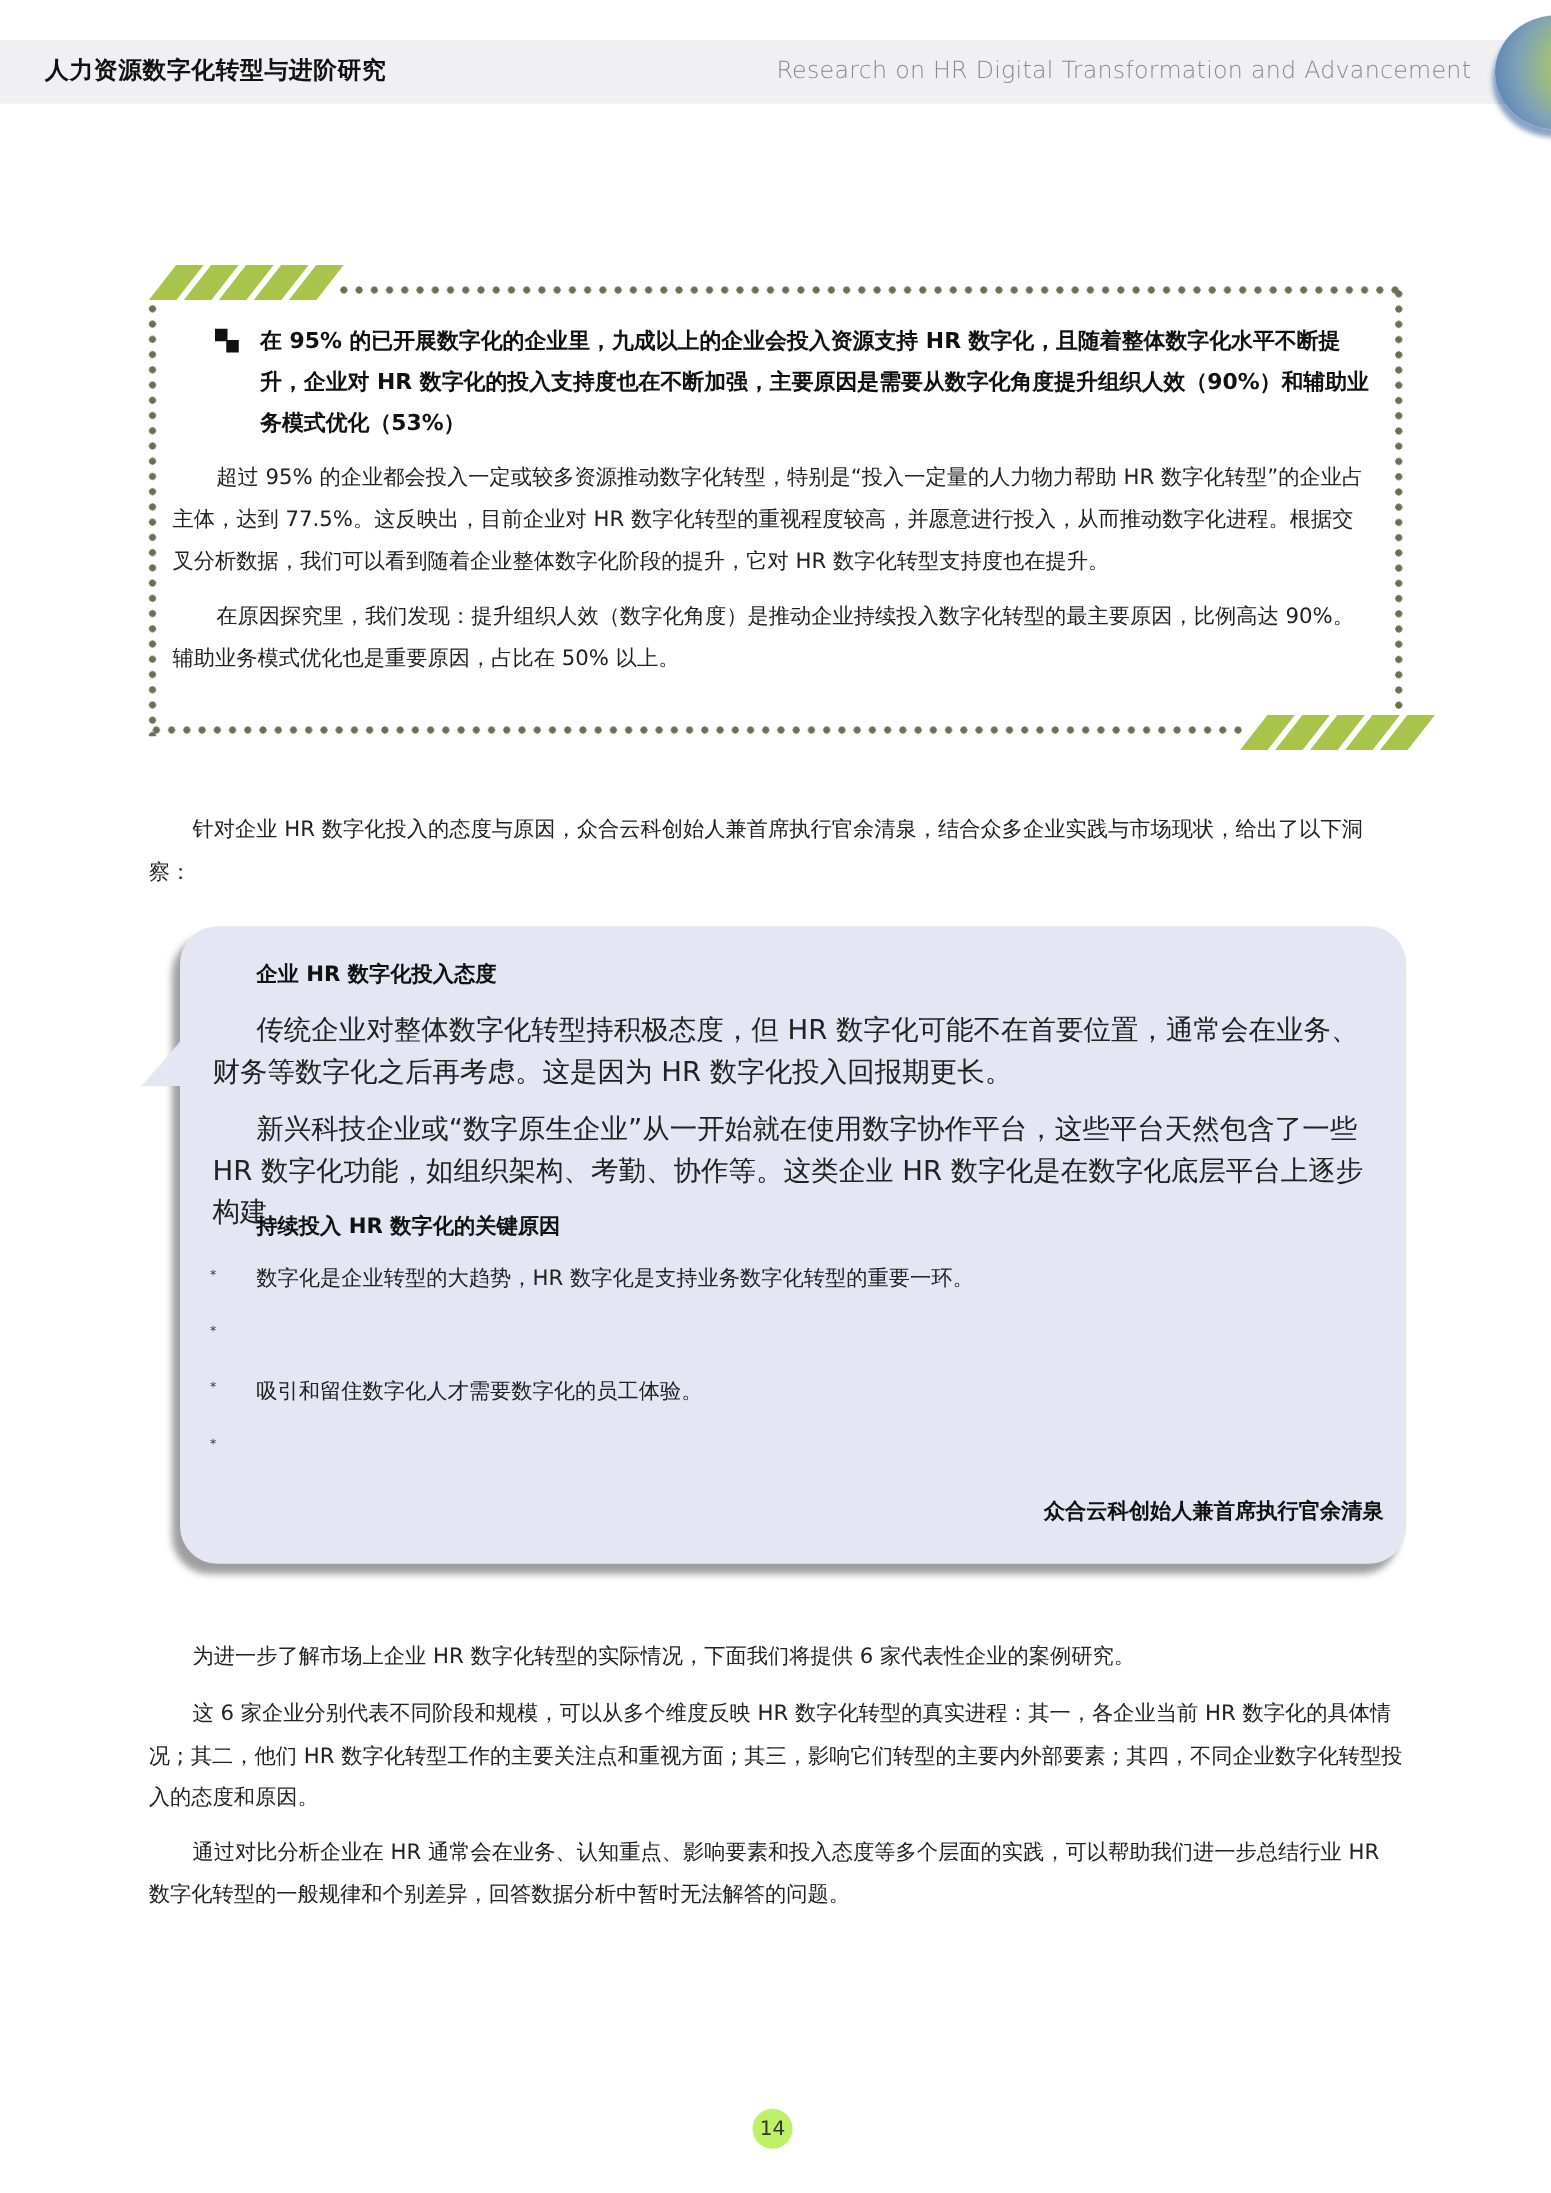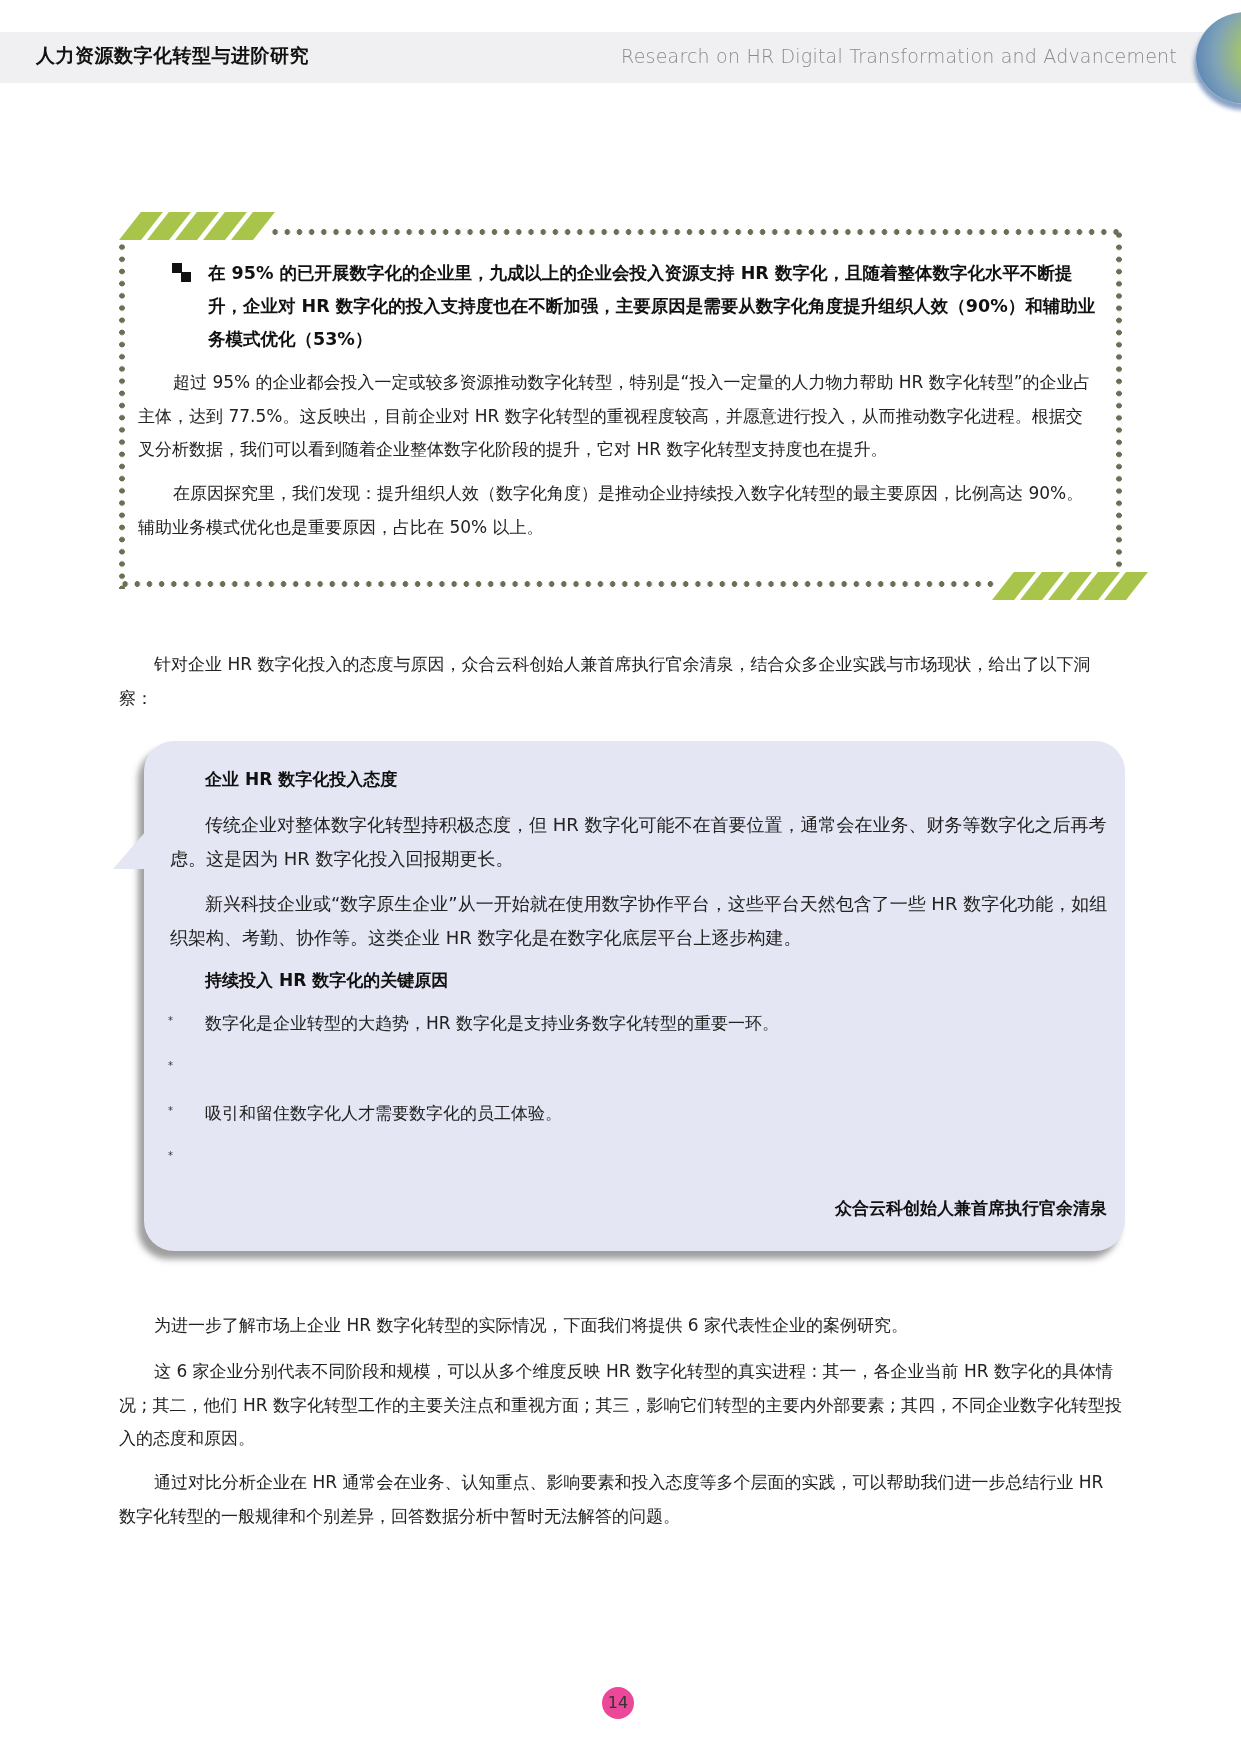--- a/index.html
+++ b/index.html
@@ -99,36 +99,36 @@
       background: #e4e7f3;
       clip-path: polygon(100% 0, 100% 100%, 0 100%);
       filter: drop-shadow(-3px 3px 2px rgba(80,80,80,0.5));
     }
     .bubble-heading {
       position: absolute; left: 205px; font-size: 17px; font-weight: bold; color: #111;
     }
     .bubble-heading.h1 { top: 768px; }
     .bubble-heading.h2 { top: 969px; }
     .bubble-para {
-      position: absolute; left: 170px; width: 938px; font-size: 18px; line-height: 33.5px;
+      position: absolute; left: 170px; width: 938px; font-size: 22px; line-height: 33.5px;
       color: #222; text-indent: 35px;
     }
     .bubble-para.q1 { top: 808px; }
     .bubble-para.q2 { top: 887px; }
     .bubble-list { position: absolute; left: 168px; top: 1011px; width: 940px; margin: 0; padding: 0; list-style: none; }
     .bubble-list li { position: relative; height: 45px; font-size: 17px; color: #222; line-height: 24px; }
     .bubble-list li .star { position: absolute; left: 0; top: -2px; font-size: 10px; color: #333; }
     .bubble-list li .txt { position: absolute; left: 37px; top: 0; }
     .bubble-signature {
       position: absolute; right: 134px; top: 1197px; font-size: 17px; font-weight: bold; color: #111;
     }
 
     .page-number {
       position: absolute; left: 602px; top: 1687px; width: 32px; height: 32px;
-      border-radius: 50%; background: #ec4899; text-align: center; line-height: 32px;
+      border-radius: 50%; background: #bef264; text-align: center; line-height: 32px;
       font-size: 16px; color: #333;
     }
   </style>
 </head>
 <body>
 
 <div class="header-bar"></div>
 <div class="header-title-cn">人力资源数字化转型与进阶研究</div>
 <div class="header-title-en">Research on HR Digital Transformation and Advancement</div>
 <div class="header-orb"></div>

